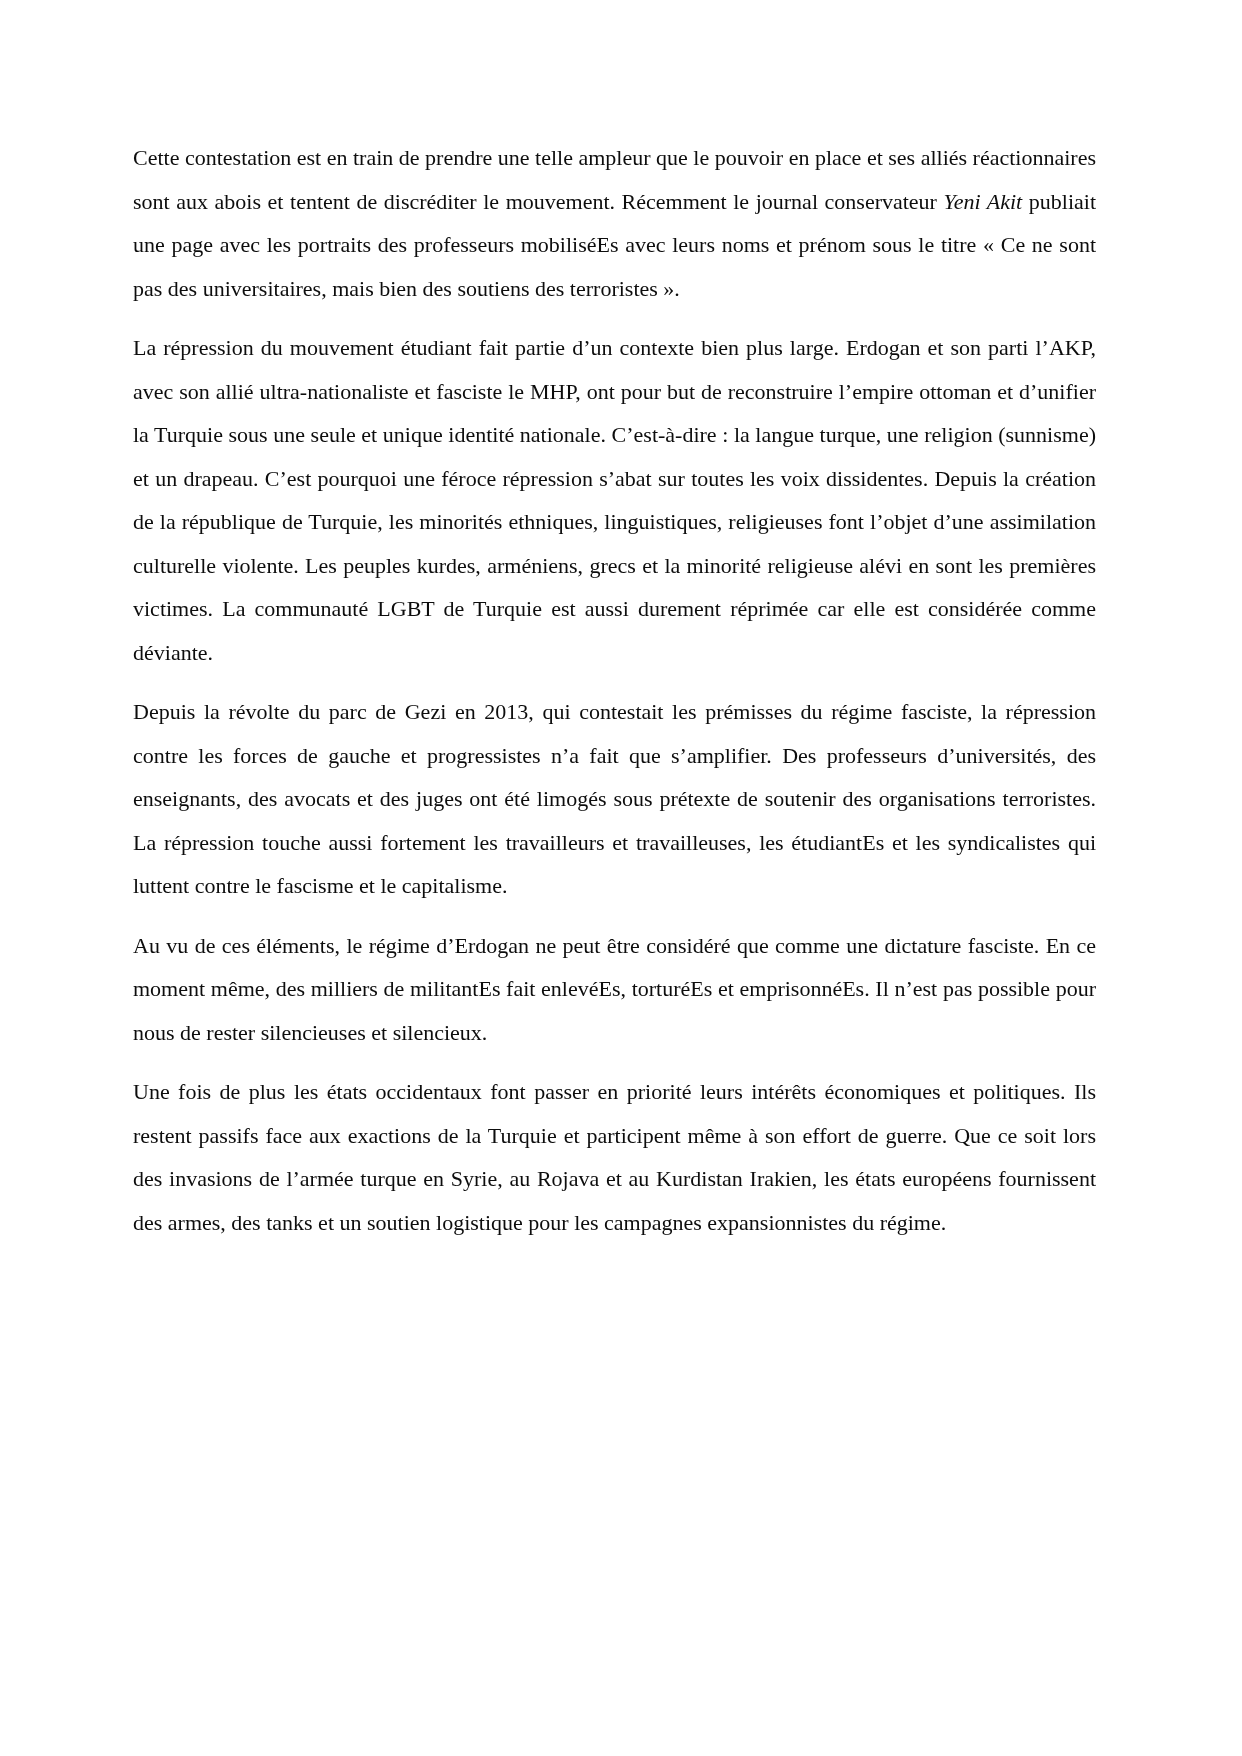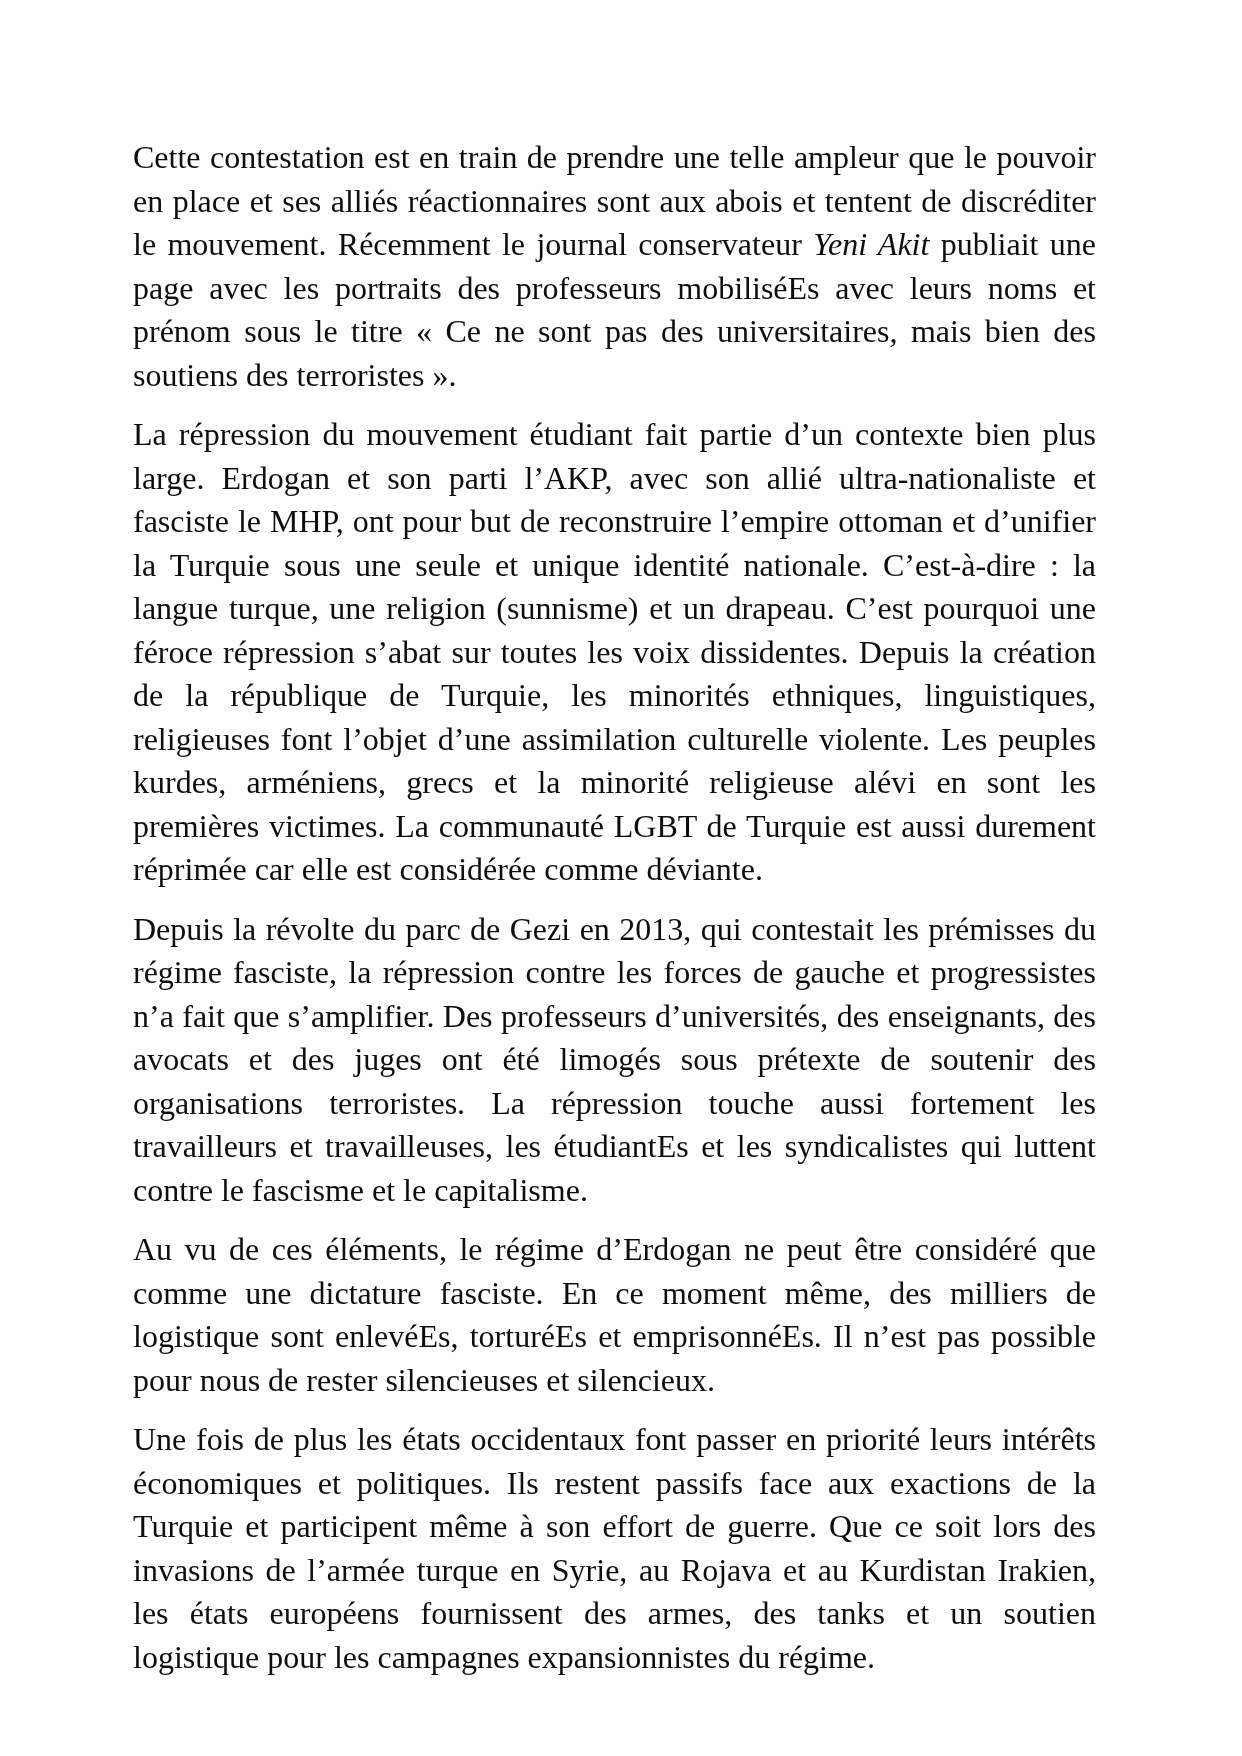--- a/index.html
+++ b/index.html
@@ -14,21 +14,21 @@
   }
   .page {
     box-sizing: border-box;
     width: 1242px;
     height: 1756px;
     background: #ffffff;
     padding: 136px 146px 0 133px;
   }
   p.para {
     font-family: "Liberation Serif", "DejaVu Serif", serif;
-    font-size: 32px;
+    font-size: 22px;
     line-height: 43.5px;
     color: #0d0d0d;
     text-align: justify;
     margin: 0 0 16px 0;
     padding: 0;
   }
   p.para .italic {
     font-style: italic;
   }
 </style>
@@ -36,17 +36,17 @@
 <body>
 
 <div class="page">
 
   <p class="para"><span>Cette contestation est en train de prendre une telle ampleur que le pouvoir en place et ses alliés réactionnaires sont aux abois et tentent de discréditer le mouvement. Récemment le journal conservateur </span><span class="italic">Yeni Akit</span><span> publiait une page avec les portraits des professeurs mobiliséEs avec leurs noms et prénom sous le titre « Ce ne sont pas des universitaires, mais bien des soutiens des terroristes ».</span></p>
 
   <p class="para">La répression du mouvement étudiant fait partie d’un contexte bien plus large. Erdogan et son parti l’AKP, avec son allié ultra-nationaliste et fasciste le MHP, ont pour but de reconstruire l’empire ottoman et d’unifier la Turquie sous une seule et unique identité nationale. C’est-à-dire : la langue turque, une religion (sunnisme) et un drapeau. C’est pourquoi une féroce répression s’abat sur toutes les voix dissidentes. Depuis la création de la république de Turquie, les minorités ethniques, linguistiques, religieuses font l’objet d’une assimilation culturelle violente. Les peuples kurdes, arméniens, grecs et la minorité religieuse alévi en sont les premières victimes. La communauté LGBT de Turquie est aussi durement réprimée car elle est considérée comme déviante.</p>
 
   <p class="para">Depuis la révolte du parc de Gezi en 2013, qui contestait les prémisses du régime fasciste, la répression contre les forces de gauche et progressistes n’a fait que s’amplifier. Des professeurs d’universités, des enseignants, des avocats et des juges ont été limogés sous prétexte de soutenir des organisations terroristes. La répression touche aussi fortement les travailleurs et travailleuses, les étudiantEs et les syndicalistes qui luttent contre le fascisme et le capitalisme.</p>
 
-  <p class="para">Au vu de ces éléments, le régime d’Erdogan ne peut être considéré que comme une dictature fasciste. En ce moment même, des milliers de logistique sont enlevéEs, torturéEs et emprisonnéEs. Il n’est pas possible pour nous de rester silencieuses et silencieux.</p>
+  <p class="para">Au vu de ces éléments, le régime d’Erdogan ne peut être considéré que comme une dictature fasciste. En ce moment même, des milliers de militantEs fait enlevéEs, torturéEs et emprisonnéEs. Il n’est pas possible pour nous de rester silencieuses et silencieux.</p>
 
   <p class="para">Une fois de plus les états occidentaux font passer en priorité leurs intérêts économiques et politiques. Ils restent passifs face aux exactions de la Turquie et participent même à son effort de guerre. Que ce soit lors des invasions de l’armée turque en Syrie, au Rojava et au Kurdistan Irakien, les états européens fournissent des armes, des tanks et un soutien logistique pour les campagnes expansionnistes du régime.</p>
 
 </div>
 
 </body></html>

